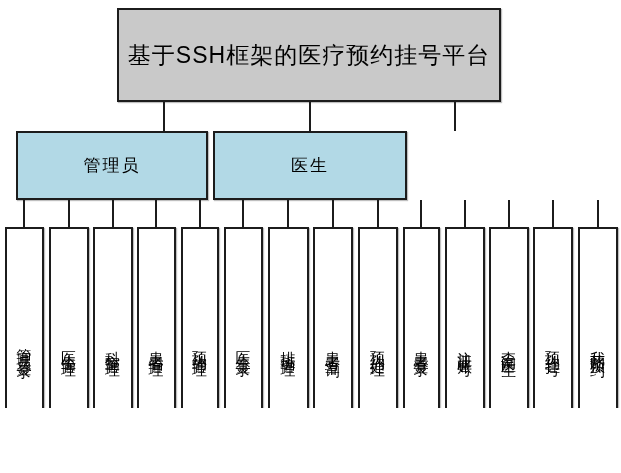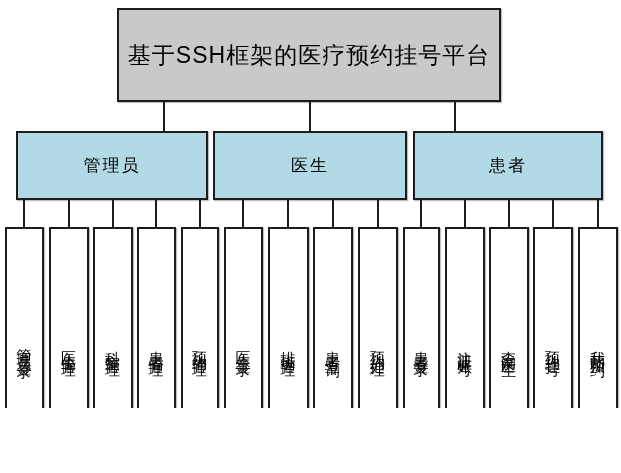--- a/index.html
+++ b/index.html
@@ -67,23 +67,20 @@
   <div class="vline tline" style="left:163px"></div>
   <div class="vline tline" style="left:309px"></div>
   <div class="vline tline" style="left:454px"></div>
 
   <div class="node group g1">
     <span>医生</span>
   </div>
   <div class="node group g0">
     <span>管理员</span>
   </div>
-  <div class="node group g2">
-    <span>患者</span>
-  </div>
 
   <div class="vline cline" style="left:23px"></div>
   <div class="vline cline" style="left:68px"></div>
   <div class="vline cline" style="left:112px"></div>
   <div class="vline cline" style="left:155px"></div>
   <div class="vline cline" style="left:199px"></div>
   <div class="vline cline" style="left:242px"></div>
   <div class="vline cline" style="left:287px"></div>
   <div class="vline cline" style="left:332px"></div>
   <div class="vline cline" style="left:377px"></div>

